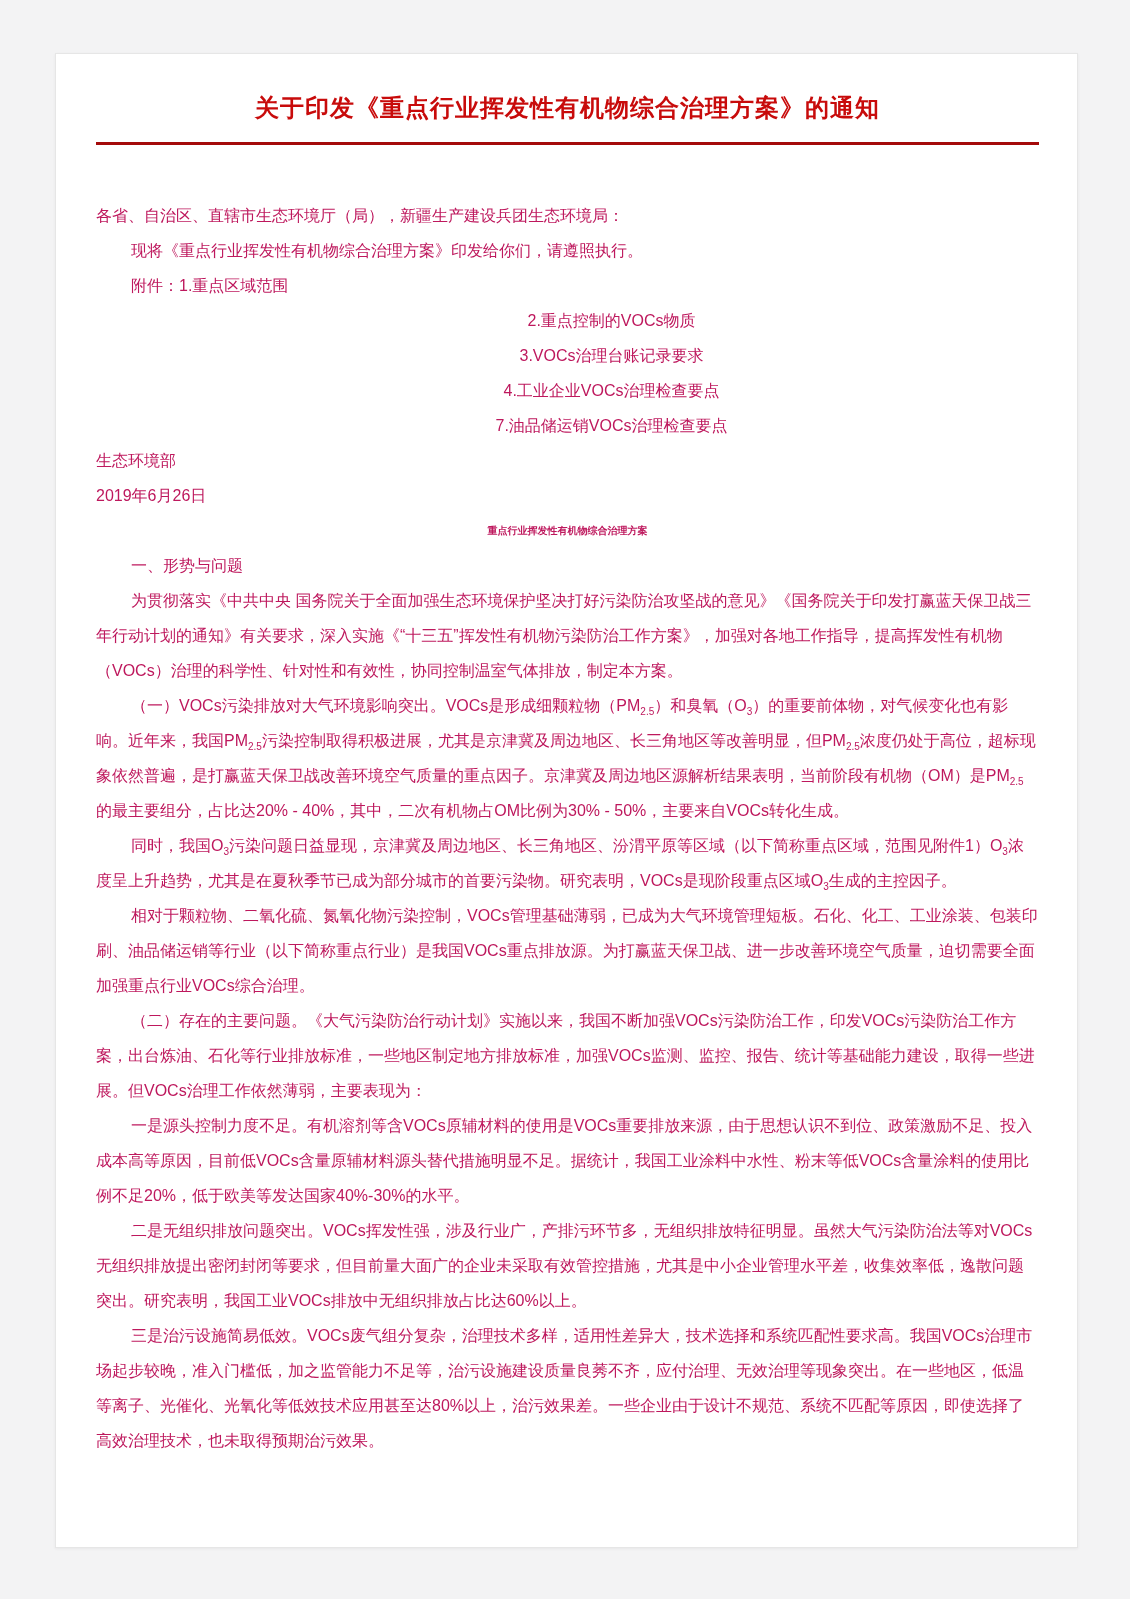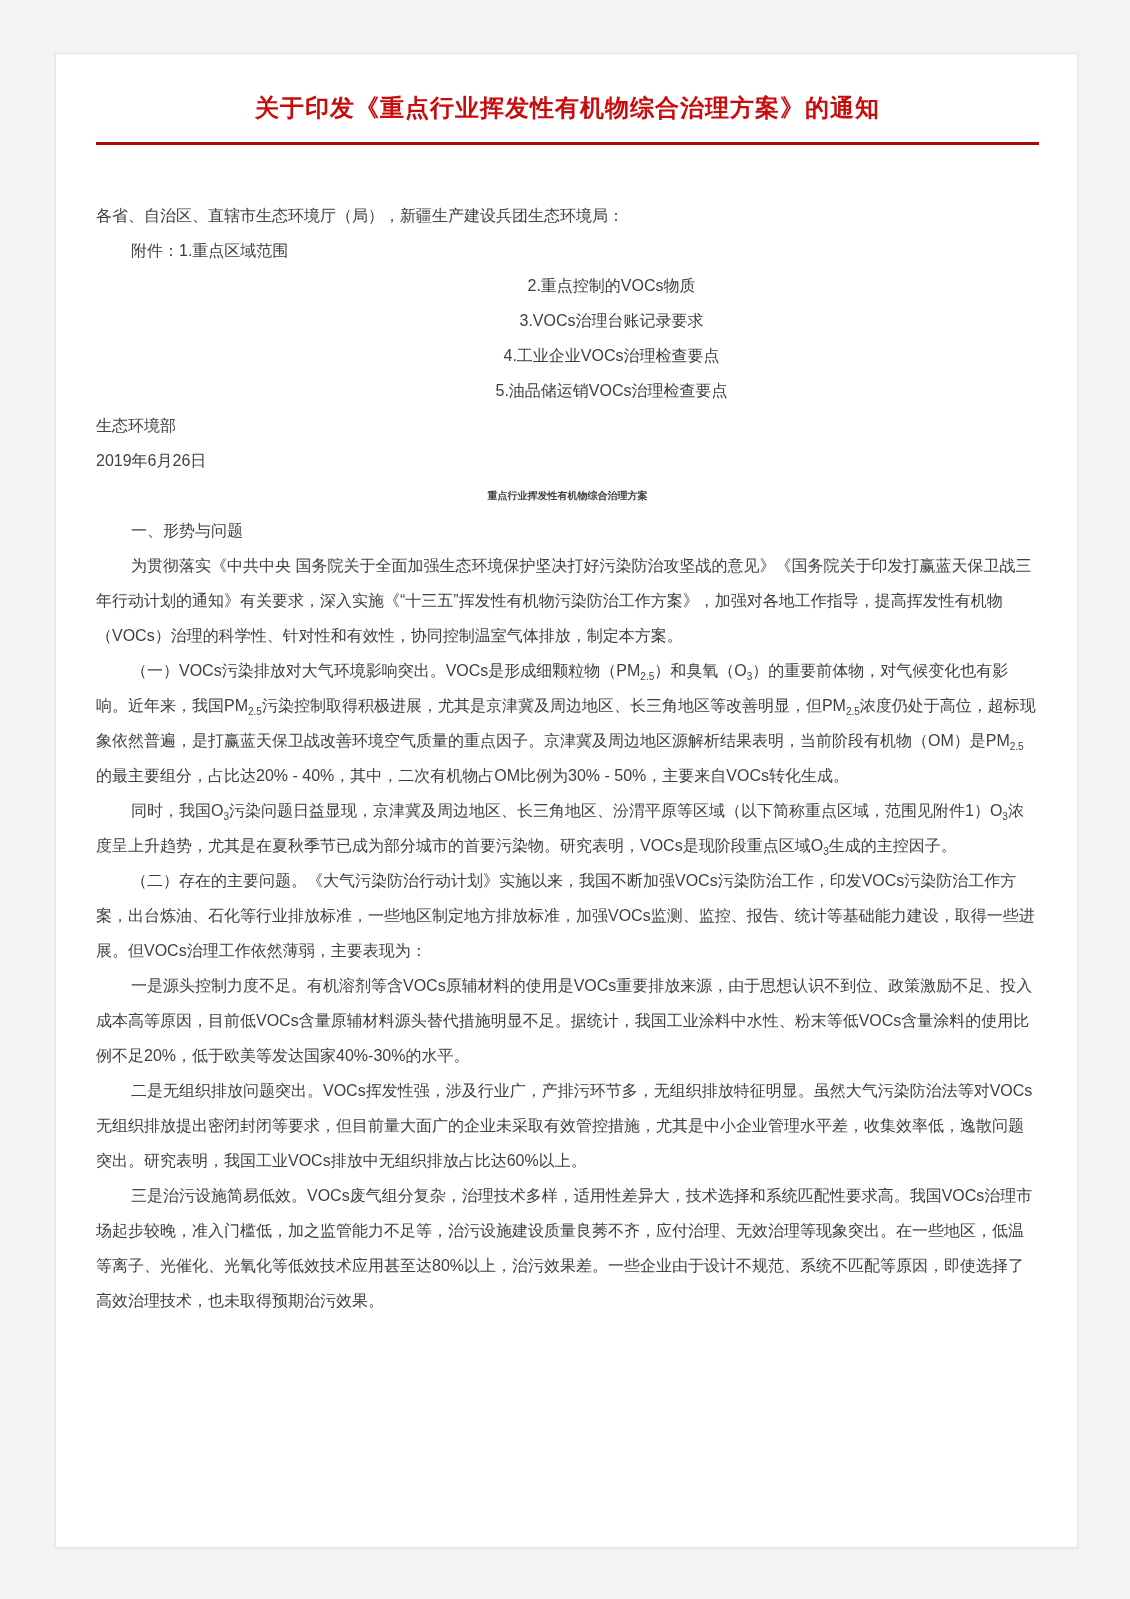--- a/index.html
+++ b/index.html
@@ -38,21 +38,21 @@
   }
   .title-rule {
     height: 3px;
     background: #a40a0a;
     margin-top: 18px;
   }
   .article {
     margin-top: 53px;
     font-size: 16px;
     line-height: 35px;
-    color: #404040;
+    color: #be185d;
   }
   .article p { margin: 0; padding: 0; }
   .blk-plain  { text-indent: 0; }
   .blk-indent { text-indent: 35px; }
   .blk-attachment { text-indent: 88px; text-align: center; }
   .blk-right  { text-align: left; }
   .blk-center-bold {
     text-align: center;
     font-weight: bold;
     font-size: 10px;
@@ -64,31 +64,33 @@
 </style>
 </head>
 <body>
 
 <div class="canvas">
   <div class="page">
     <h1 class="doc-title">关于印发《重点行业挥发性有机物综合治理方案》的通知</h1>
     <div class="title-rule"></div>
     <div class="article">
         <p class="blk-plain">各省、自治区、直辖市生态环境厅（局），新疆生产建设兵团生态环境局：</p>
+        <p class="blk-indent">现将《重点行业挥发性有机物综合治理方案》印发给你们，请遵照执行。</p>
         <p class="blk-indent">附件：1.重点区域范围</p>
         <p class="blk-attachment">2.重点控制的VOCs物质</p>
         <p class="blk-attachment">3.VOCs治理台账记录要求</p>
         <p class="blk-attachment">4.工业企业VOCs治理检查要点</p>
-        <p class="blk-attachment">5.油品储运销VOCs治理检查要点</p>
+        <p class="blk-attachment">7.油品储运销VOCs治理检查要点</p>
         <p class="blk-right">生态环境部</p>
         <p class="blk-right">2019年6月26日</p>
         <p class="blk-center-bold">重点行业挥发性有机物综合治理方案</p>
         <p class="blk-indent">一、形势与问题</p>
         <p class="blk-indent">为贯彻落实《中共中央 国务院关于全面加强生态环境保护坚决打好污染防治攻坚战的意见》《国务院关于印发打赢蓝天保卫战三年行动计划的通知》有关要求，深入实施《“十三五”挥发性有机物污染防治工作方案》，加强对各地工作指导，提高挥发性有机物（VOCs）治理的科学性、针对性和有效性，协同控制温室气体排放，制定本方案。</p>
         <p class="blk-indent">（一）VOCs污染排放对大气环境影响突出。VOCs是形成细颗粒物（PM<sub>2.5</sub>）和臭氧（O<sub>3</sub>）的重要前体物，对气候变化也有影响。近年来，我国PM<sub>2.5</sub>污染控制取得积极进展，尤其是京津冀及周边地区、长三角地区等改善明显，但PM<sub>2.5</sub>浓度仍处于高位，超标现象依然普遍，是打赢蓝天保卫战改善环境空气质量的重点因子。京津冀及周边地区源解析结果表明，当前阶段有机物（OM）是PM<sub>2.5</sub>的最主要组分，占比达20% - 40%，其中，二次有机物占OM比例为30% - 50%，主要来自VOCs转化生成。</p>
         <p class="blk-indent">同时，我国O<sub>3</sub>污染问题日益显现，京津冀及周边地区、长三角地区、汾渭平原等区域（以下简称重点区域，范围见附件1）O<sub>3</sub>浓度呈上升趋势，尤其是在夏秋季节已成为部分城市的首要污染物。研究表明，VOCs是现阶段重点区域O<sub>3</sub>生成的主控因子。</p>
+        <p class="blk-indent">相对于颗粒物、二氧化硫、氮氧化物污染控制，VOCs管理基础薄弱，已成为大气环境管理短板。石化、化工、工业涂装、包装印刷、油品储运销等行业（以下简称重点行业）是我国VOCs重点排放源。为打赢蓝天保卫战、进一步改善环境空气质量，迫切需要全面加强重点行业VOCs综合治理。</p>
         <p class="blk-indent">（二）存在的主要问题。《大气污染防治行动计划》实施以来，我国不断加强VOCs污染防治工作，印发VOCs污染防治工作方案，出台炼油、石化等行业排放标准，一些地区制定地方排放标准，加强VOCs监测、监控、报告、统计等基础能力建设，取得一些进展。但VOCs治理工作依然薄弱，主要表现为：</p>
         <p class="blk-indent">一是源头控制力度不足。有机溶剂等含VOCs原辅材料的使用是VOCs重要排放来源，由于思想认识不到位、政策激励不足、投入成本高等原因，目前低VOCs含量原辅材料源头替代措施明显不足。据统计，我国工业涂料中水性、粉末等低VOCs含量涂料的使用比例不足20%，低于欧美等发达国家40%-30%的水平。</p>
         <p class="blk-indent">二是无组织排放问题突出。VOCs挥发性强，涉及行业广，产排污环节多，无组织排放特征明显。虽然大气污染防治法等对VOCs无组织排放提出密闭封闭等要求，但目前量大面广的企业未采取有效管控措施，尤其是中小企业管理水平差，收集效率低，逸散问题突出。研究表明，我国工业VOCs排放中无组织排放占比达60%以上。</p>
         <p class="blk-indent">三是治污设施简易低效。VOCs废气组分复杂，治理技术多样，适用性差异大，技术选择和系统匹配性要求高。我国VOCs治理市场起步较晚，准入门槛低，加之监管能力不足等，治污设施建设质量良莠不齐，应付治理、无效治理等现象突出。在一些地区，低温等离子、光催化、光氧化等低效技术应用甚至达80%以上，治污效果差。一些企业由于设计不规范、系统不匹配等原因，即使选择了高效治理技术，也未取得预期治污效果。</p>
       </div>
   </div>
 </div>
 
 </body></html>

